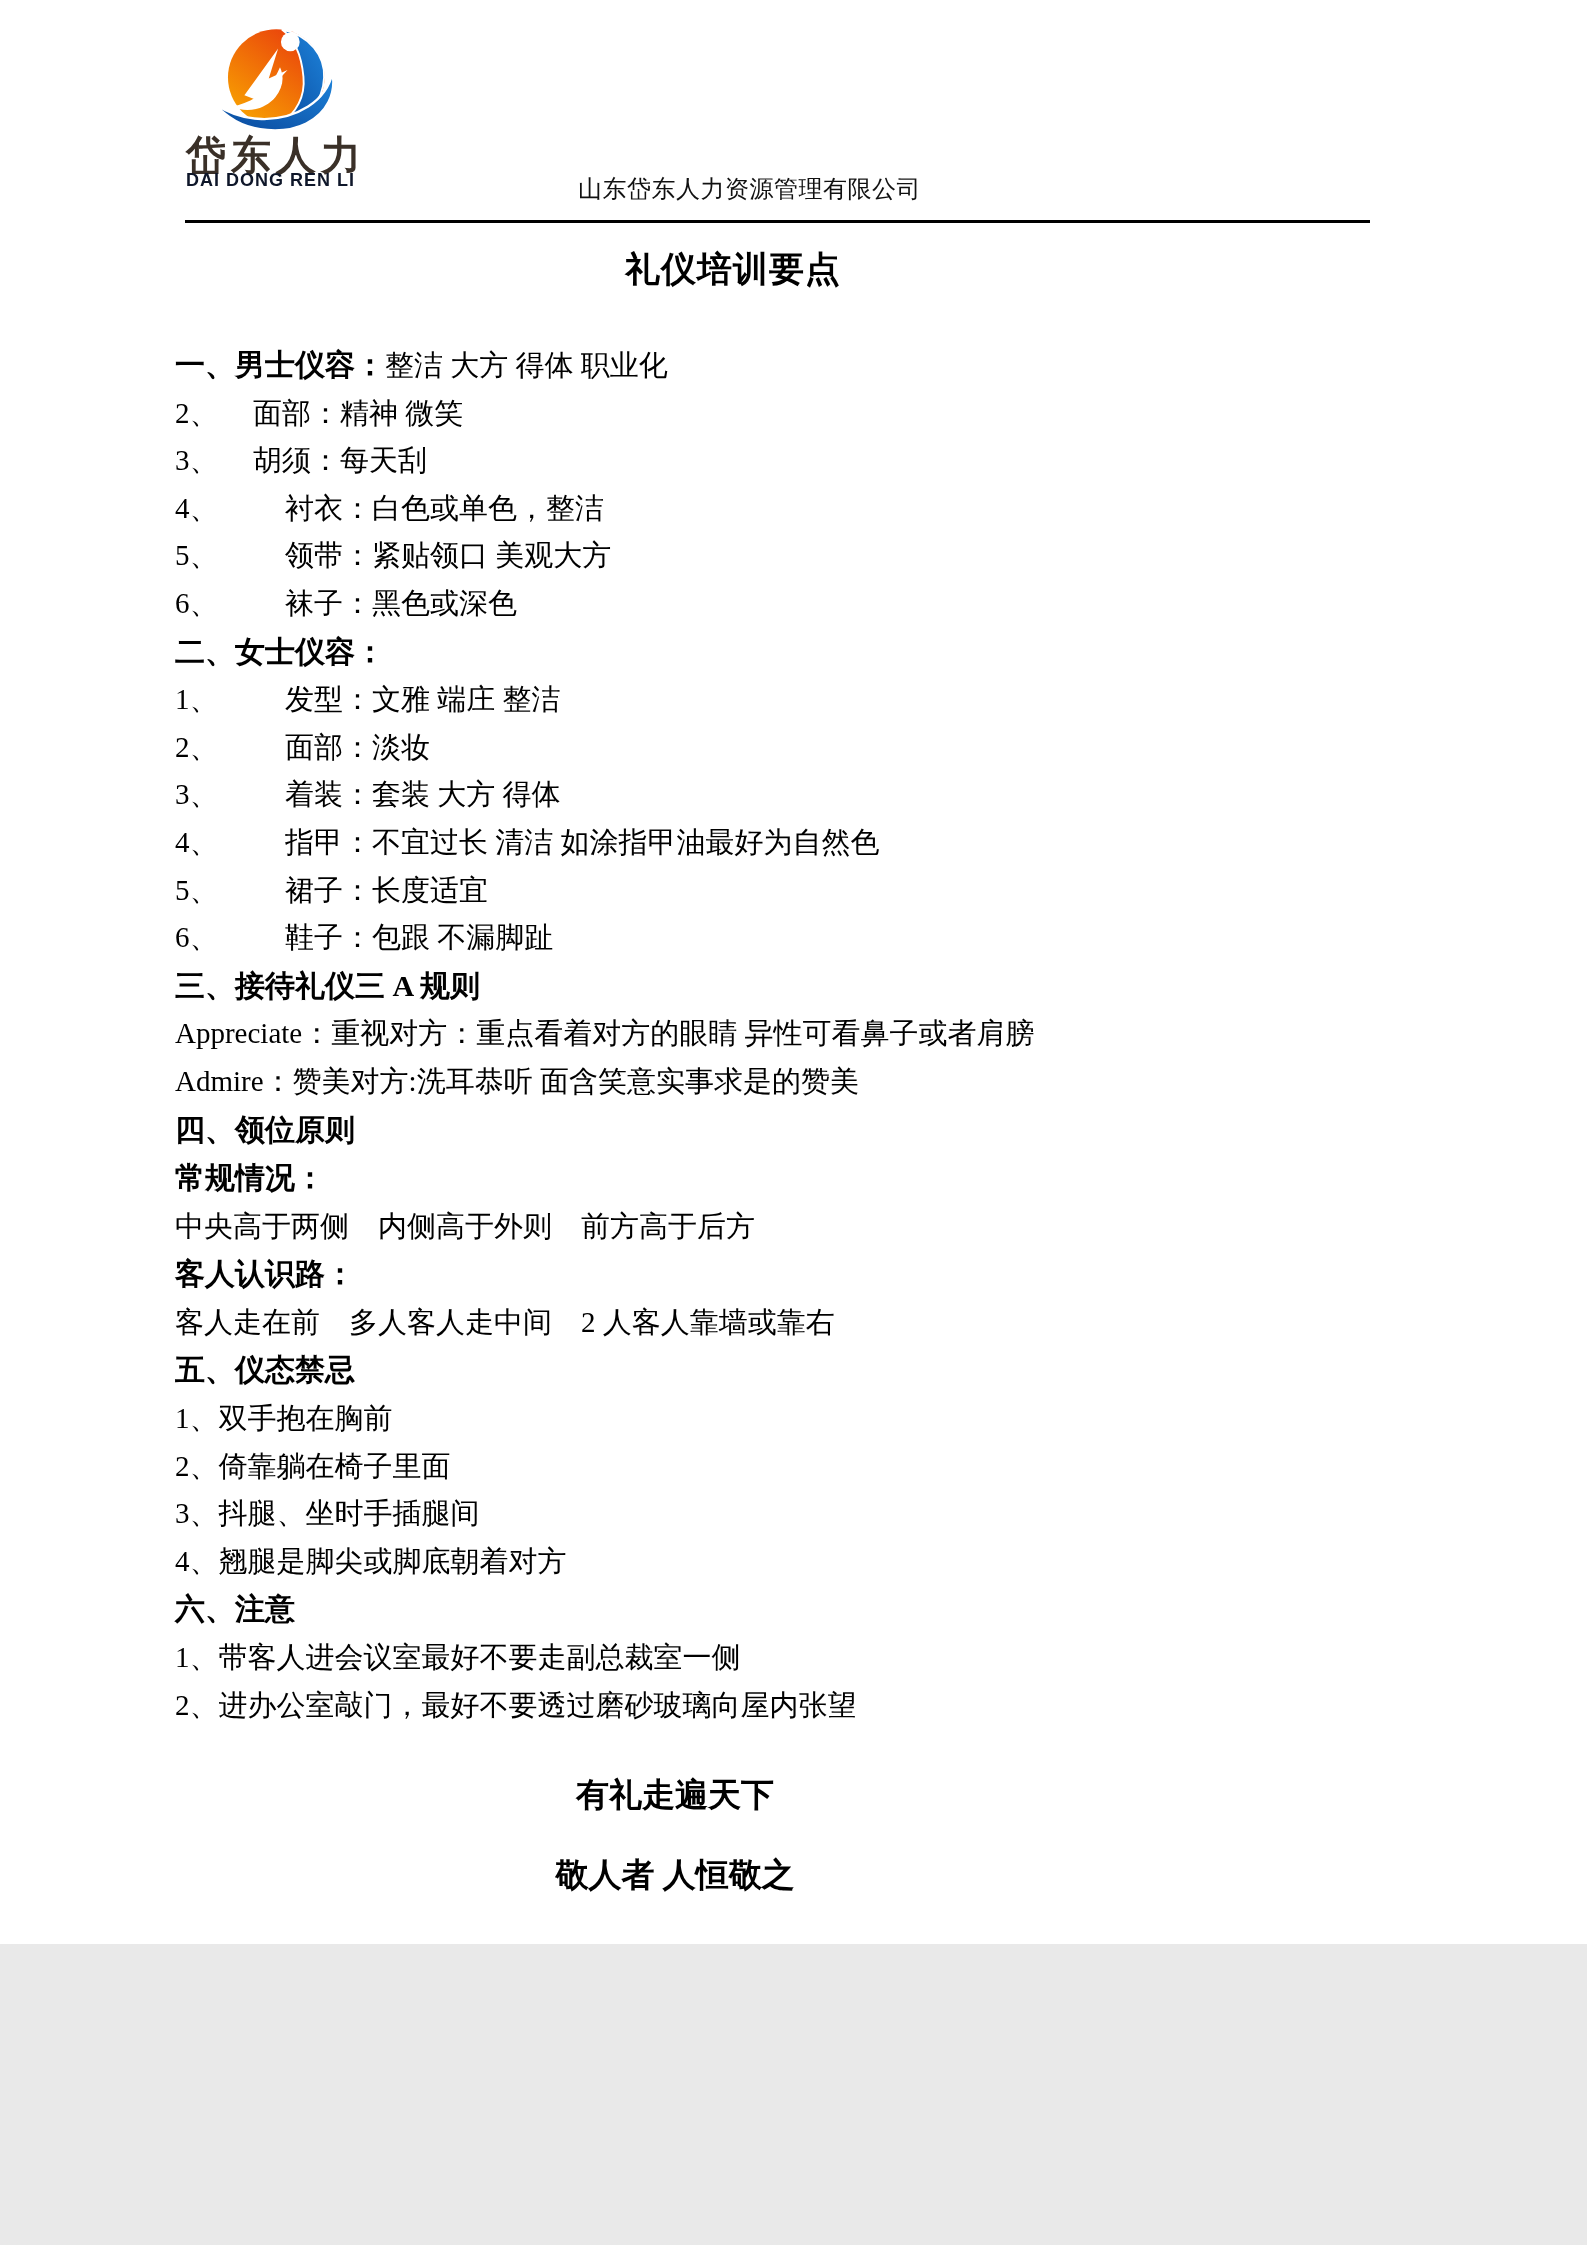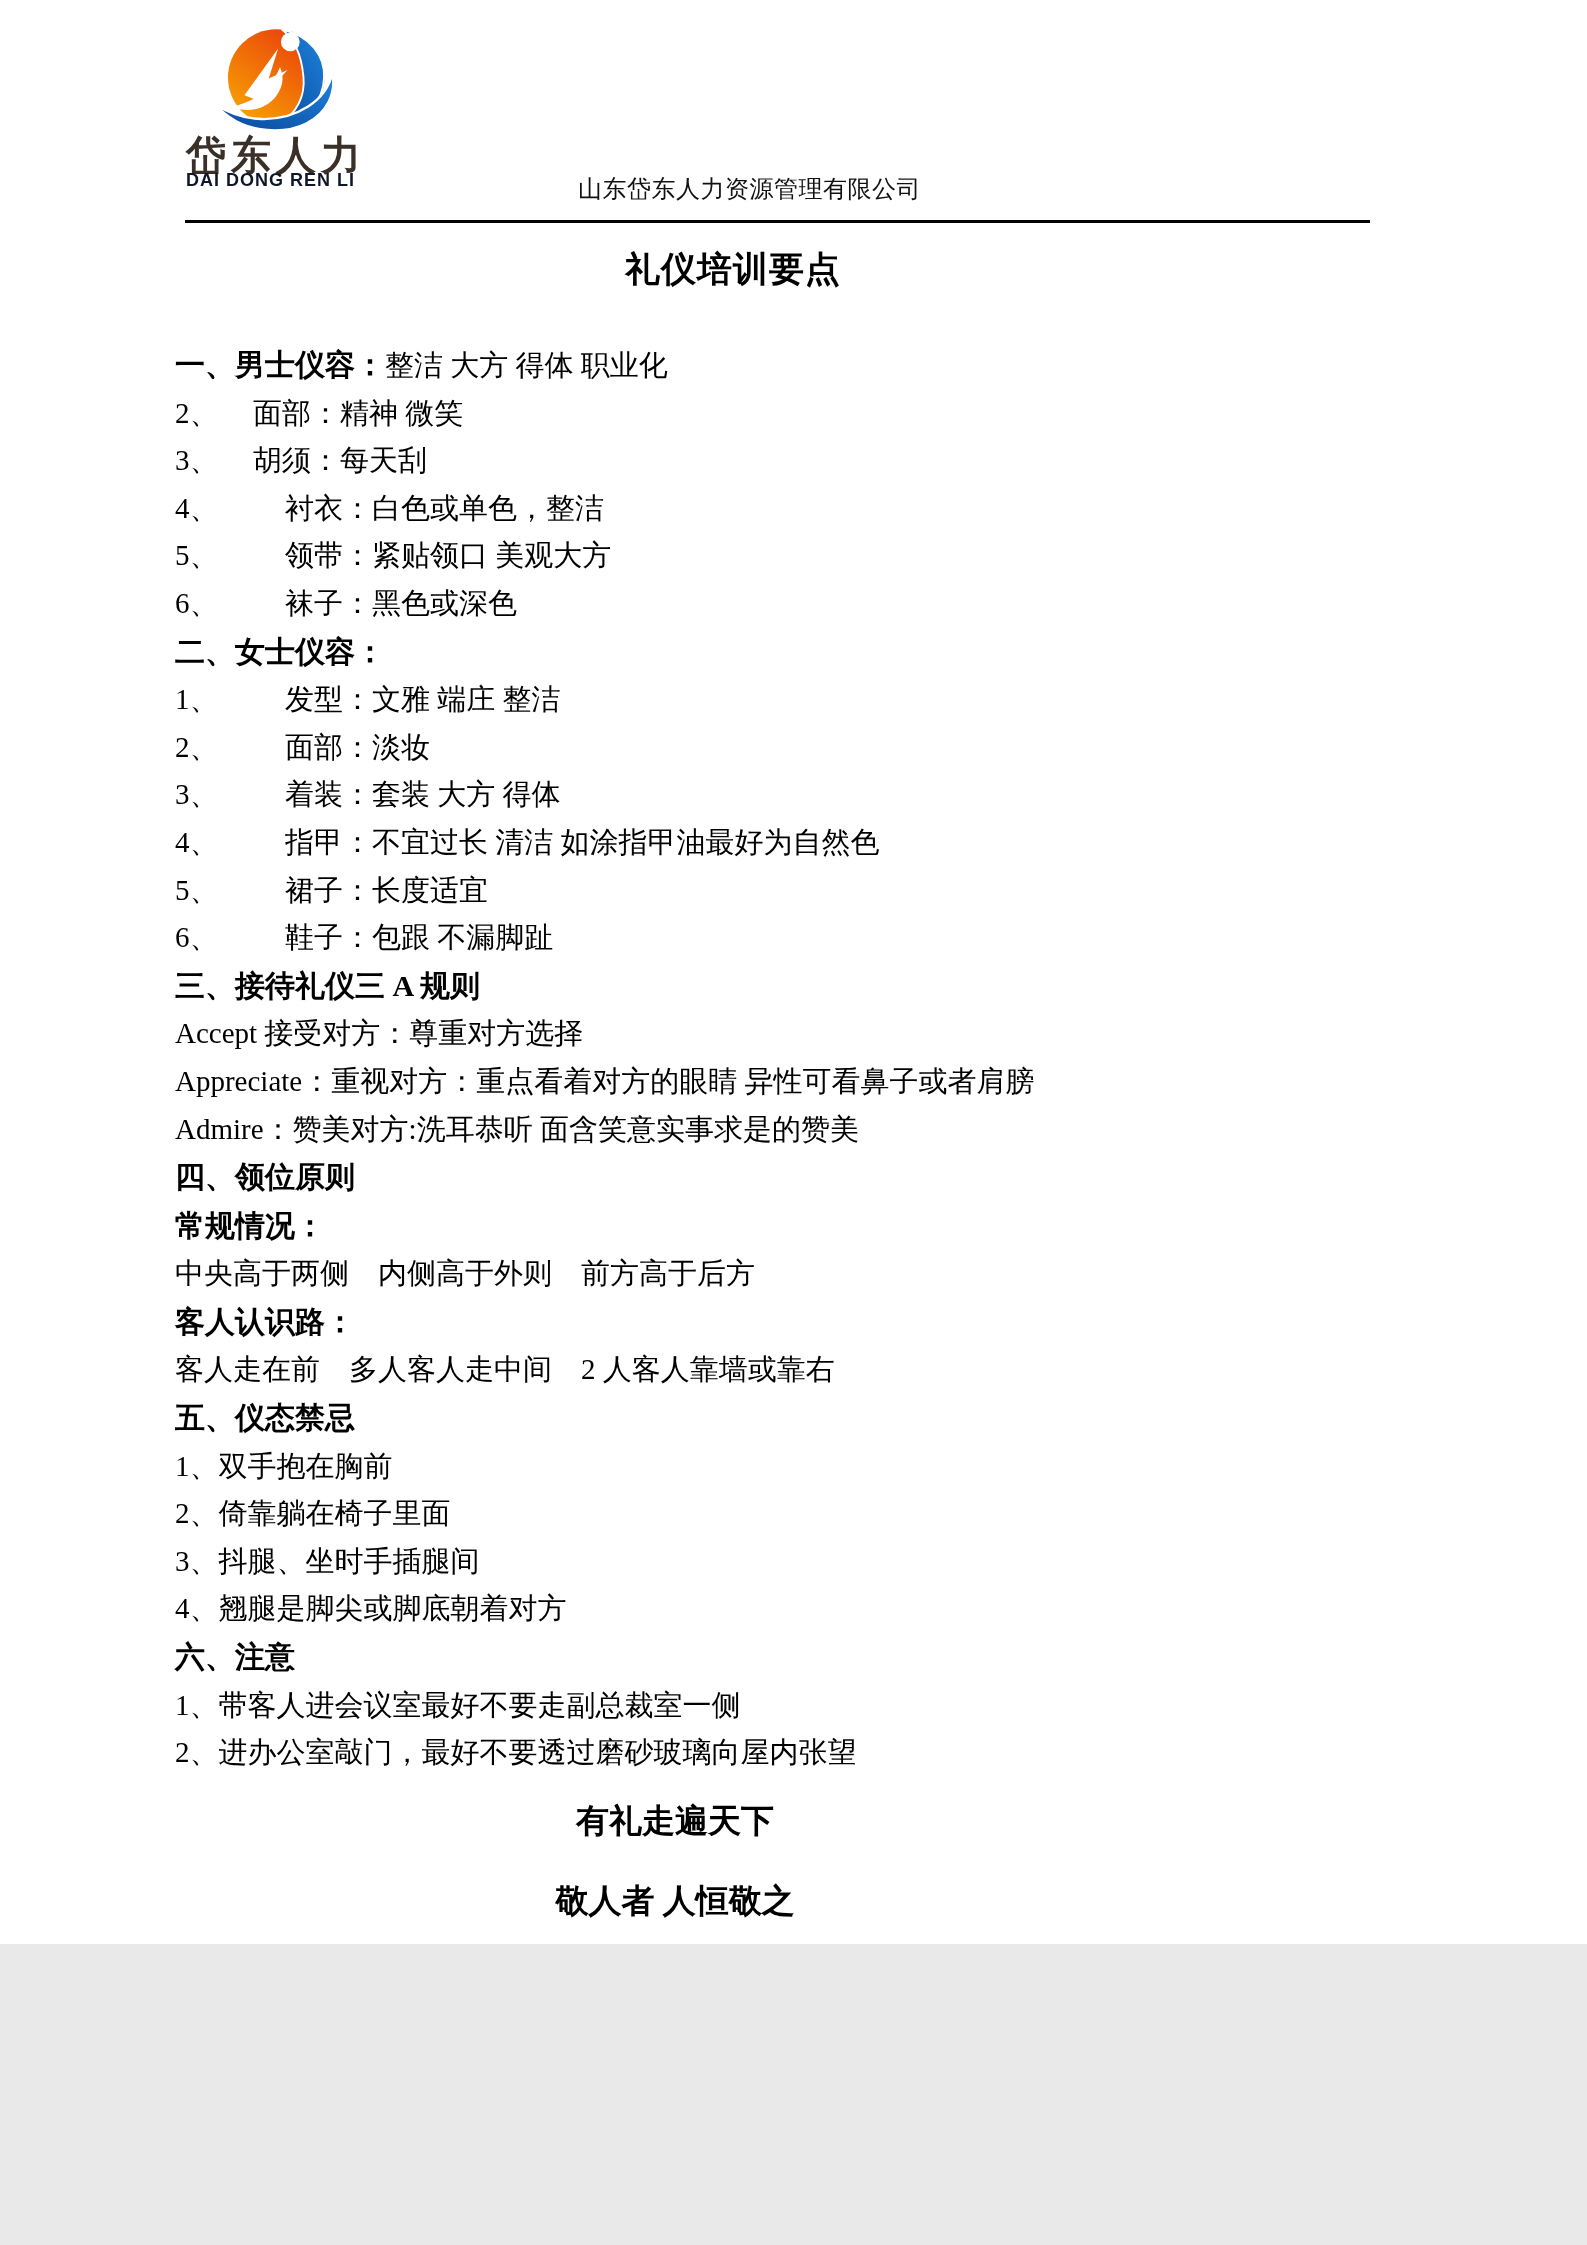--- a/index.html
+++ b/index.html
@@ -47,21 +47,21 @@
   }
   .line{line-height:47.6px;white-space:nowrap;}
   .b{font-weight:bold;font-size:30px;}
   .num{display:inline-block;}
   .ta{width:78px;}
   .tb{width:110px;}
   .quote{
     width:1000px;text-align:center;
     font-weight:bold;font-size:33px;line-height:48px;
   }
-  .quote.q1{margin-top:20px;}
+  .quote.q1{margin-top:42px;}
   .quote.q2{margin-top:32px;}
   
   .footer-rule{
     position:absolute;left:168px;top:2096px;width:1235px;height:3px;background:#000;
   }
   .footer-address{position:absolute;left:203px;top:2108px;font-size:32px;white-space:nowrap;}
   .footer-hotline{position:absolute;left:897px;top:2108px;font-size:27px;white-space:nowrap;}
   .footer-page{position:absolute;left:1370px;top:2118px;font-size:30px;white-space:nowrap;}
 </style>
 </head>
@@ -107,21 +107,20 @@
     <div class="line"><span class="num tb">5、</span><span class="t">领带：紧贴领口 美观大方</span></div>
     <div class="line"><span class="num tb">6、</span><span class="t">袜子：黑色或深色</span></div>
     <div class="line"><span class="b">二、女士仪容：</span></div>
     <div class="line"><span class="num tb">1、</span><span class="t">发型：文雅 端庄 整洁</span></div>
     <div class="line"><span class="num tb">2、</span><span class="t">面部：淡妆</span></div>
     <div class="line"><span class="num tb">3、</span><span class="t">着装：套装 大方 得体</span></div>
     <div class="line"><span class="num tb">4、</span><span class="t">指甲：不宜过长 清洁 如涂指甲油最好为自然色</span></div>
     <div class="line"><span class="num tb">5、</span><span class="t">裙子：长度适宜</span></div>
     <div class="line"><span class="num tb">6、</span><span class="t">鞋子：包跟 不漏脚趾</span></div>
     <div class="line"><span class="b">三、接待礼仪三 A 规则</span></div>
-    <div class="line"><span class="t">Accept 接受对方：尊重对方选择</span></div>
     <div class="line"><span class="t">Appreciate：重视对方：重点看着对方的眼睛 异性可看鼻子或者肩膀</span></div>
     <div class="line"><span class="t">Admire：赞美对方:洗耳恭听 面含笑意实事求是的赞美</span></div>
     <div class="line"><span class="b">四、领位原则</span></div>
     <div class="line"><span class="b">常规情况：</span></div>
     <div class="line"><span class="t">中央高于两侧　内侧高于外则　前方高于后方</span></div>
     <div class="line"><span class="b">客人认识路：</span></div>
     <div class="line"><span class="t">客人走在前　多人客人走中间　2 人客人靠墙或靠右</span></div>
     <div class="line"><span class="b">五、仪态禁忌</span></div>
     <div class="line"><span class="t">1、双手抱在胸前</span></div>
     <div class="line"><span class="t">2、倚靠躺在椅子里面</span></div>

